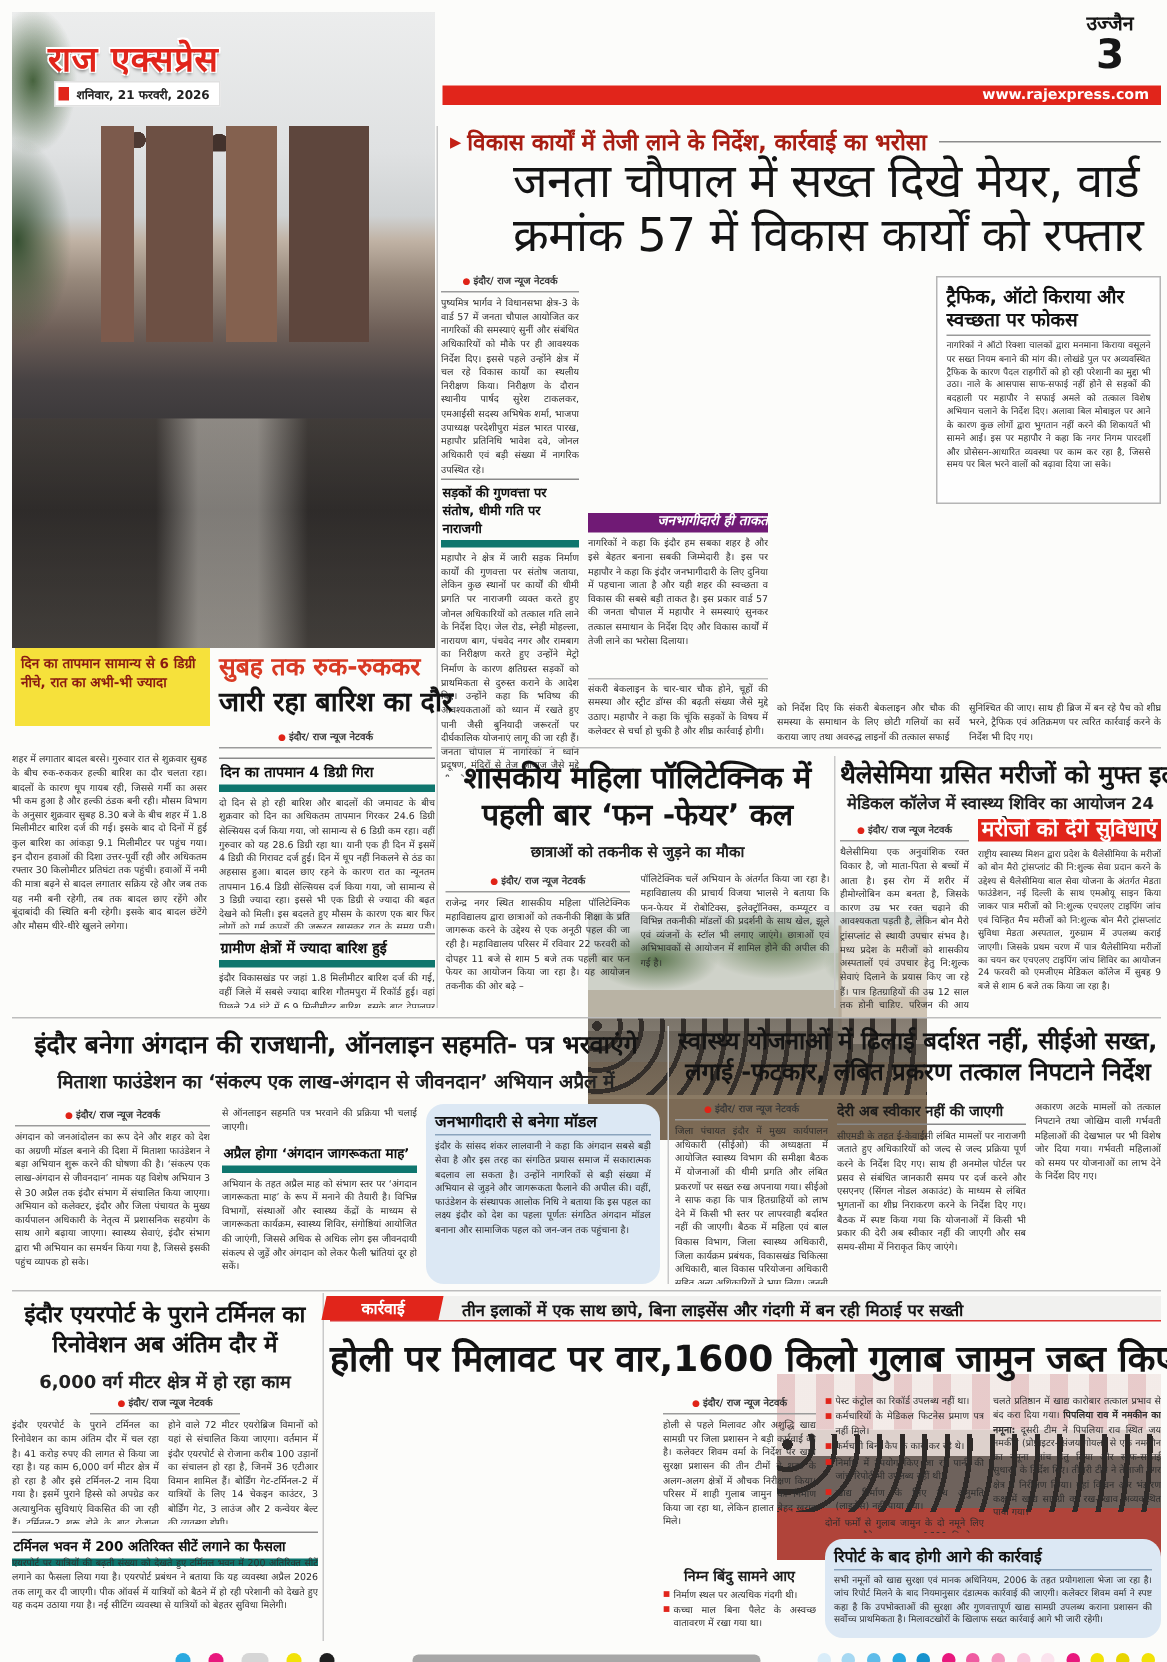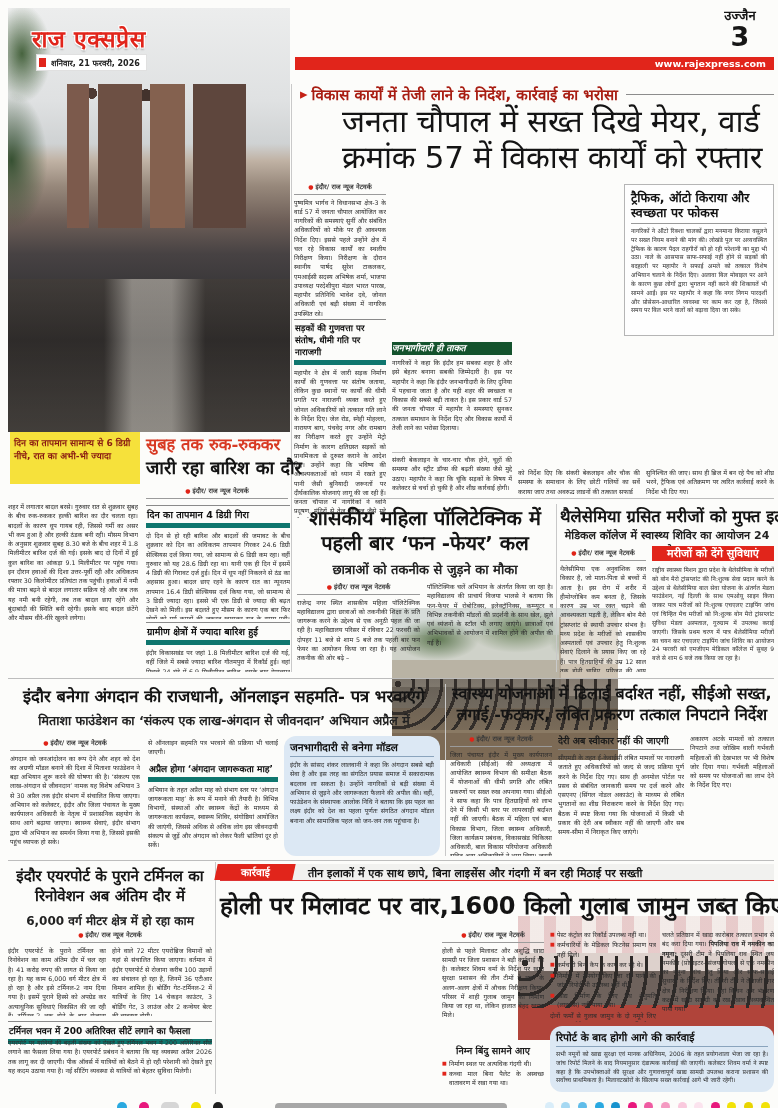--- a/index.html
+++ b/index.html
@@ -30,23 +30,23 @@
   .redbar{background:#e1251b;color:#fff;font-size:9.5px;font-weight:bold;
           display:flex;align-items:center;justify-content:flex-end;padding-right:8px;}
   
   .kicker{display:flex;align-items:center;color:#a81d12;font-weight:800;font-size:15px;white-space:nowrap;}
   .kicker::before{content:"▸ ";color:#c42015;margin-right:4px;}
   .kicker .tail{flex:1;height:1px;background:#8c8c8c;margin-left:8px;}
   .h-main{font-size:31px;font-weight:400;color:#141414;line-height:1.17;letter-spacing:-.3px;margin-left:44px;}
   .sidebar-box{border:1px solid #b5b5b5;padding:5px 6px;background:#fefefe;}
   .sidebar-box .sb-title{font-size:12.5px;font-weight:900;line-height:1.2;border-bottom:1px solid #999;
                          padding-bottom:3px;margin-bottom:3px;color:#131313;}
-  .red-label{background:#14532d;color:#fff;font-weight:800;font-size:9px;text-align:left;
+  .red-label{background:#701a75;color:#fff;font-weight:800;font-size:9px;text-align:right;
              line-height:13px;font-style:italic;}
-  .red-label2{background:#e1251b;color:#fff;font-weight:800;font-size:11px;text-align:center;line-height:15px;}
+  .red-label2{background:#e1251b;color:#fff;font-weight:800;font-size:14px;text-align:center;line-height:15px;}
   
   .ycap{background:#f6e13b;color:#8a1a12;font-weight:800;font-size:9px;text-align:left;
         padding:5px 4px;line-height:1.45;}
   .wh1{font-size:16.5px;font-weight:900;color:#d83a24;white-space:nowrap;}
   .wh2{font-size:18px;font-weight:900;color:#141414;white-space:nowrap;}
   
   .h-mid{font-size:20px;font-weight:900;color:#141414;line-height:1.25;text-align:center;}
   .h-thal{font-size:16.5px;font-weight:900;color:#141414;white-space:nowrap;text-align:center;}
   .h-organ{font-size:16.5px;font-weight:900;color:#141414;white-space:nowrap;text-align:center;}
   .h-health{font-size:16px;font-weight:900;color:#141414;line-height:1.3;text-align:center;}
@@ -183,21 +183,21 @@
   </div>
   <div class="abs tiny" style="left:8px;top:502px;width:130px;height:170px;">शहर में लगातार बादल बरसे। गुरुवार रात से शुक्रवार सुबह के बीच रुक-रुककर हल्की बारिश का दौर चलता रहा। बादलों के कारण धूप गायब रही, जिससे गर्मी का असर भी कम हुआ है और हल्की ठंडक बनी रही। मौसम विभाग के अनुसार शुक्रवार सुबह 8.30 बजे के बीच शहर में 1.8 मिलीमीटर बारिश दर्ज की गई। इसके बाद दो दिनों में हुई कुल बारिश का आंकड़ा 9.1 मिलीमीटर पर पहुंच गया। इन दौरान हवाओं की दिशा उत्तर-पूर्वी रही और अधिकतम रफ्तार 30 किलोमीटर प्रतिघंटा तक पहुंची। हवाओं में नमी की मात्रा बढ़ने से बादल लगातार सक्रिय रहे और जब तक यह नमी बनी रहेगी, तब तक बादल छाए रहेंगे और बूंदाबांदी की स्थिति बनी रहेगी। इसके बाद बादल छंटेंगे और मौसम धीरे-धीरे खुलने लगेगा।</div>
   <div class="abs" style="left:146px;top:502px;width:144px;height:170px;overflow:hidden;">
     <div class="rule-sub" style="font-size:9.5px;">दिन का तापमान 4 डिग्री गिरा</div>
     <div class="tiny" style="height:88px;">दो दिन से हो रही बारिश और बादलों की जमावट के बीच शुक्रवार को दिन का अधिकतम तापमान गिरकर 24.6 डिग्री सेल्सियस दर्ज किया गया, जो सामान्य से 6 डिग्री कम रहा। वहीं गुरुवार को यह 28.6 डिग्री रहा था। यानी एक ही दिन में इसमें 4 डिग्री की गिरावट दर्ज हुई। दिन में धूप नहीं निकलने से ठंड का अहसास हुआ। बादल छाए रहने के कारण रात का न्यूनतम तापमान 16.4 डिग्री सेल्सियस दर्ज किया गया, जो सामान्य से 3 डिग्री ज्यादा रहा। इससे भी एक डिग्री से ज्यादा की बढ़त देखने को मिली। इस बदलते हुए मौसम के कारण एक बार फिर लोगों को गर्म कपड़ों की जरूरत खासकर रात के समय पड़ी। दिन में भी ठंडी हवाएं चलीं।</div>
     <div class="rule-sub" style="font-size:9.5px;">ग्रामीण क्षेत्रों में ज्यादा बारिश हुई</div>
     <div class="tiny" style="height:46px;">इंदौर विकासखंड पर जहां 1.8 मिलीमीटर बारिश दर्ज की गई, वहीं जिले में सबसे ज्यादा बारिश गौतमपुरा में रिकॉर्ड हुई। वहां पिछले 24 घंटे में 6.9 मिलीमीटर बारिश, इसके बाद देपालपुर में 5.8 और सांवेर में 3.9 मिलीमीटर बारिश दर्ज हुई। हातोद में 2, सांवेर में 3.9, महू में 1.2 मिमी बारिश दर्ज हुई। इस बारिश के कारण फसलों को काफी नुकसान पहुंचा है।</div>
   </div>
 
   <div class="abs h-mid" style="left:297px;top:506px;width:256px;height:52px;">शासकीय महिला पॉलिटेक्निक में पहली बार ‘फन -फेयर’ कल</div>
-  <div class="abs subhead" style="left:297px;top:560px;width:256px;font-size:13px;">छात्राओं को तकनीक से जुड़ने का मौका</div>
+  <div class="abs subhead" style="left:297px;top:560px;width:256px;font-size:10px;">छात्राओं को तकनीक से जुड़ने का मौका</div>
   <div class="abs" style="left:297px;top:582px;width:123px;height:90px;">
     <div class="byline">इंदौर/ राज न्यूज नेटवर्क</div>
     <div class="tiny" style="height:74px;">राजेन्द्र नगर स्थित शासकीय महिला पॉलिटेक्निक महाविद्यालय द्वारा छात्राओं को तकनीकी शिक्षा के प्रति जागरूक करने के उद्देश्य से एक अनूठी पहल की जा रही है। महाविद्यालय परिसर में रविवार 22 फरवरी को दोपहर 11 बजे से शाम 5 बजे तक पहली बार फन फेयर का आयोजन किया जा रहा है। यह आयोजन तकनीक की ओर बढ़े –</div>
   </div>
   <div class="abs tiny" style="left:427px;top:582px;width:126px;height:90px;">पॉलिटेक्निक चलें अभियान के अंतर्गत किया जा रहा है। महाविद्यालय की प्राचार्य विजया भालसे ने बताया कि फन-फेयर में रोबोटिक्स, इलेक्ट्रॉनिक्स, कम्प्यूटर व विभिन्न तकनीकी मॉडलों की प्रदर्शनी के साथ खेल, झूले एवं व्यंजनों के स्टॉल भी लगाए जाएंगे। छात्राओं एवं अभिभावकों से आयोजन में शामिल होने की अपील की गई है।</div>
 
   <div class="abs vline" style="left:556px;top:504px;height:168px;"></div>
 
   <div class="abs h-thal" style="left:560px;top:504px;width:214px;">थैलेसेमिया ग्रसित मरीजों को मुफ्त इलाज</div>
   <div class="abs subhead" style="left:560px;top:527px;width:214px;font-size:11px;">मेडिकल कॉलेज में स्वास्थ्य शिविर का आयोजन 24 को</div>

